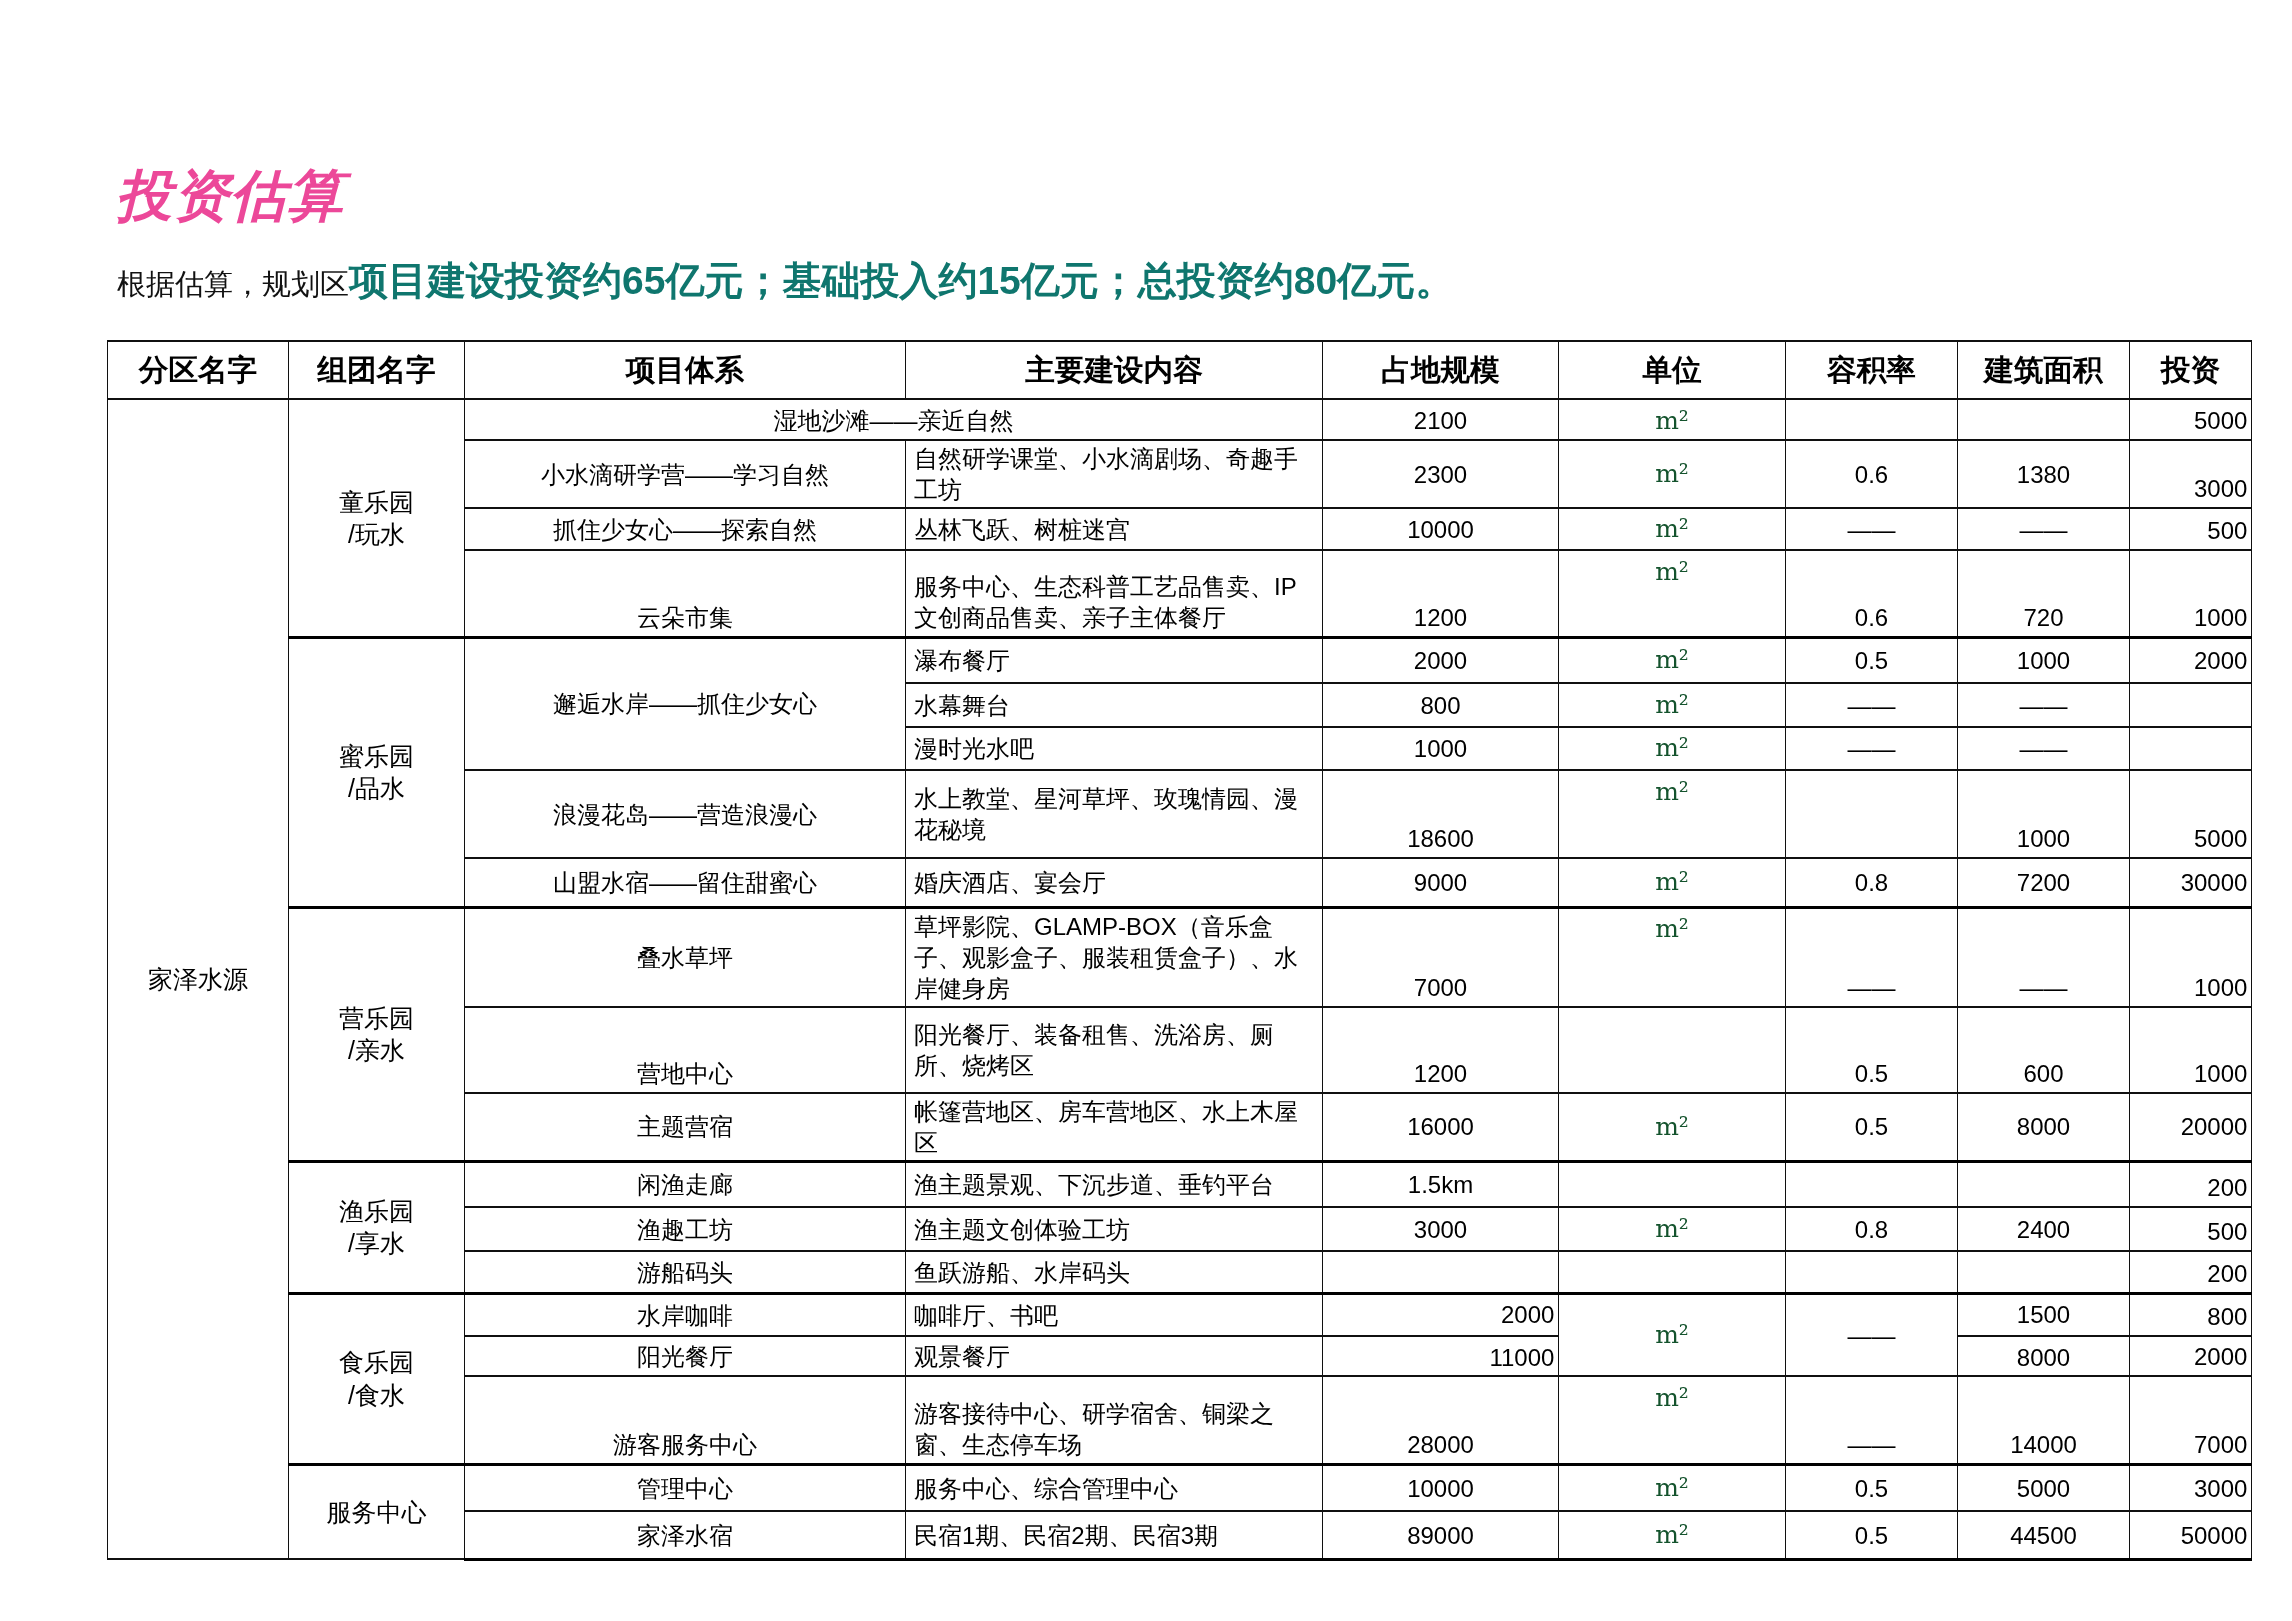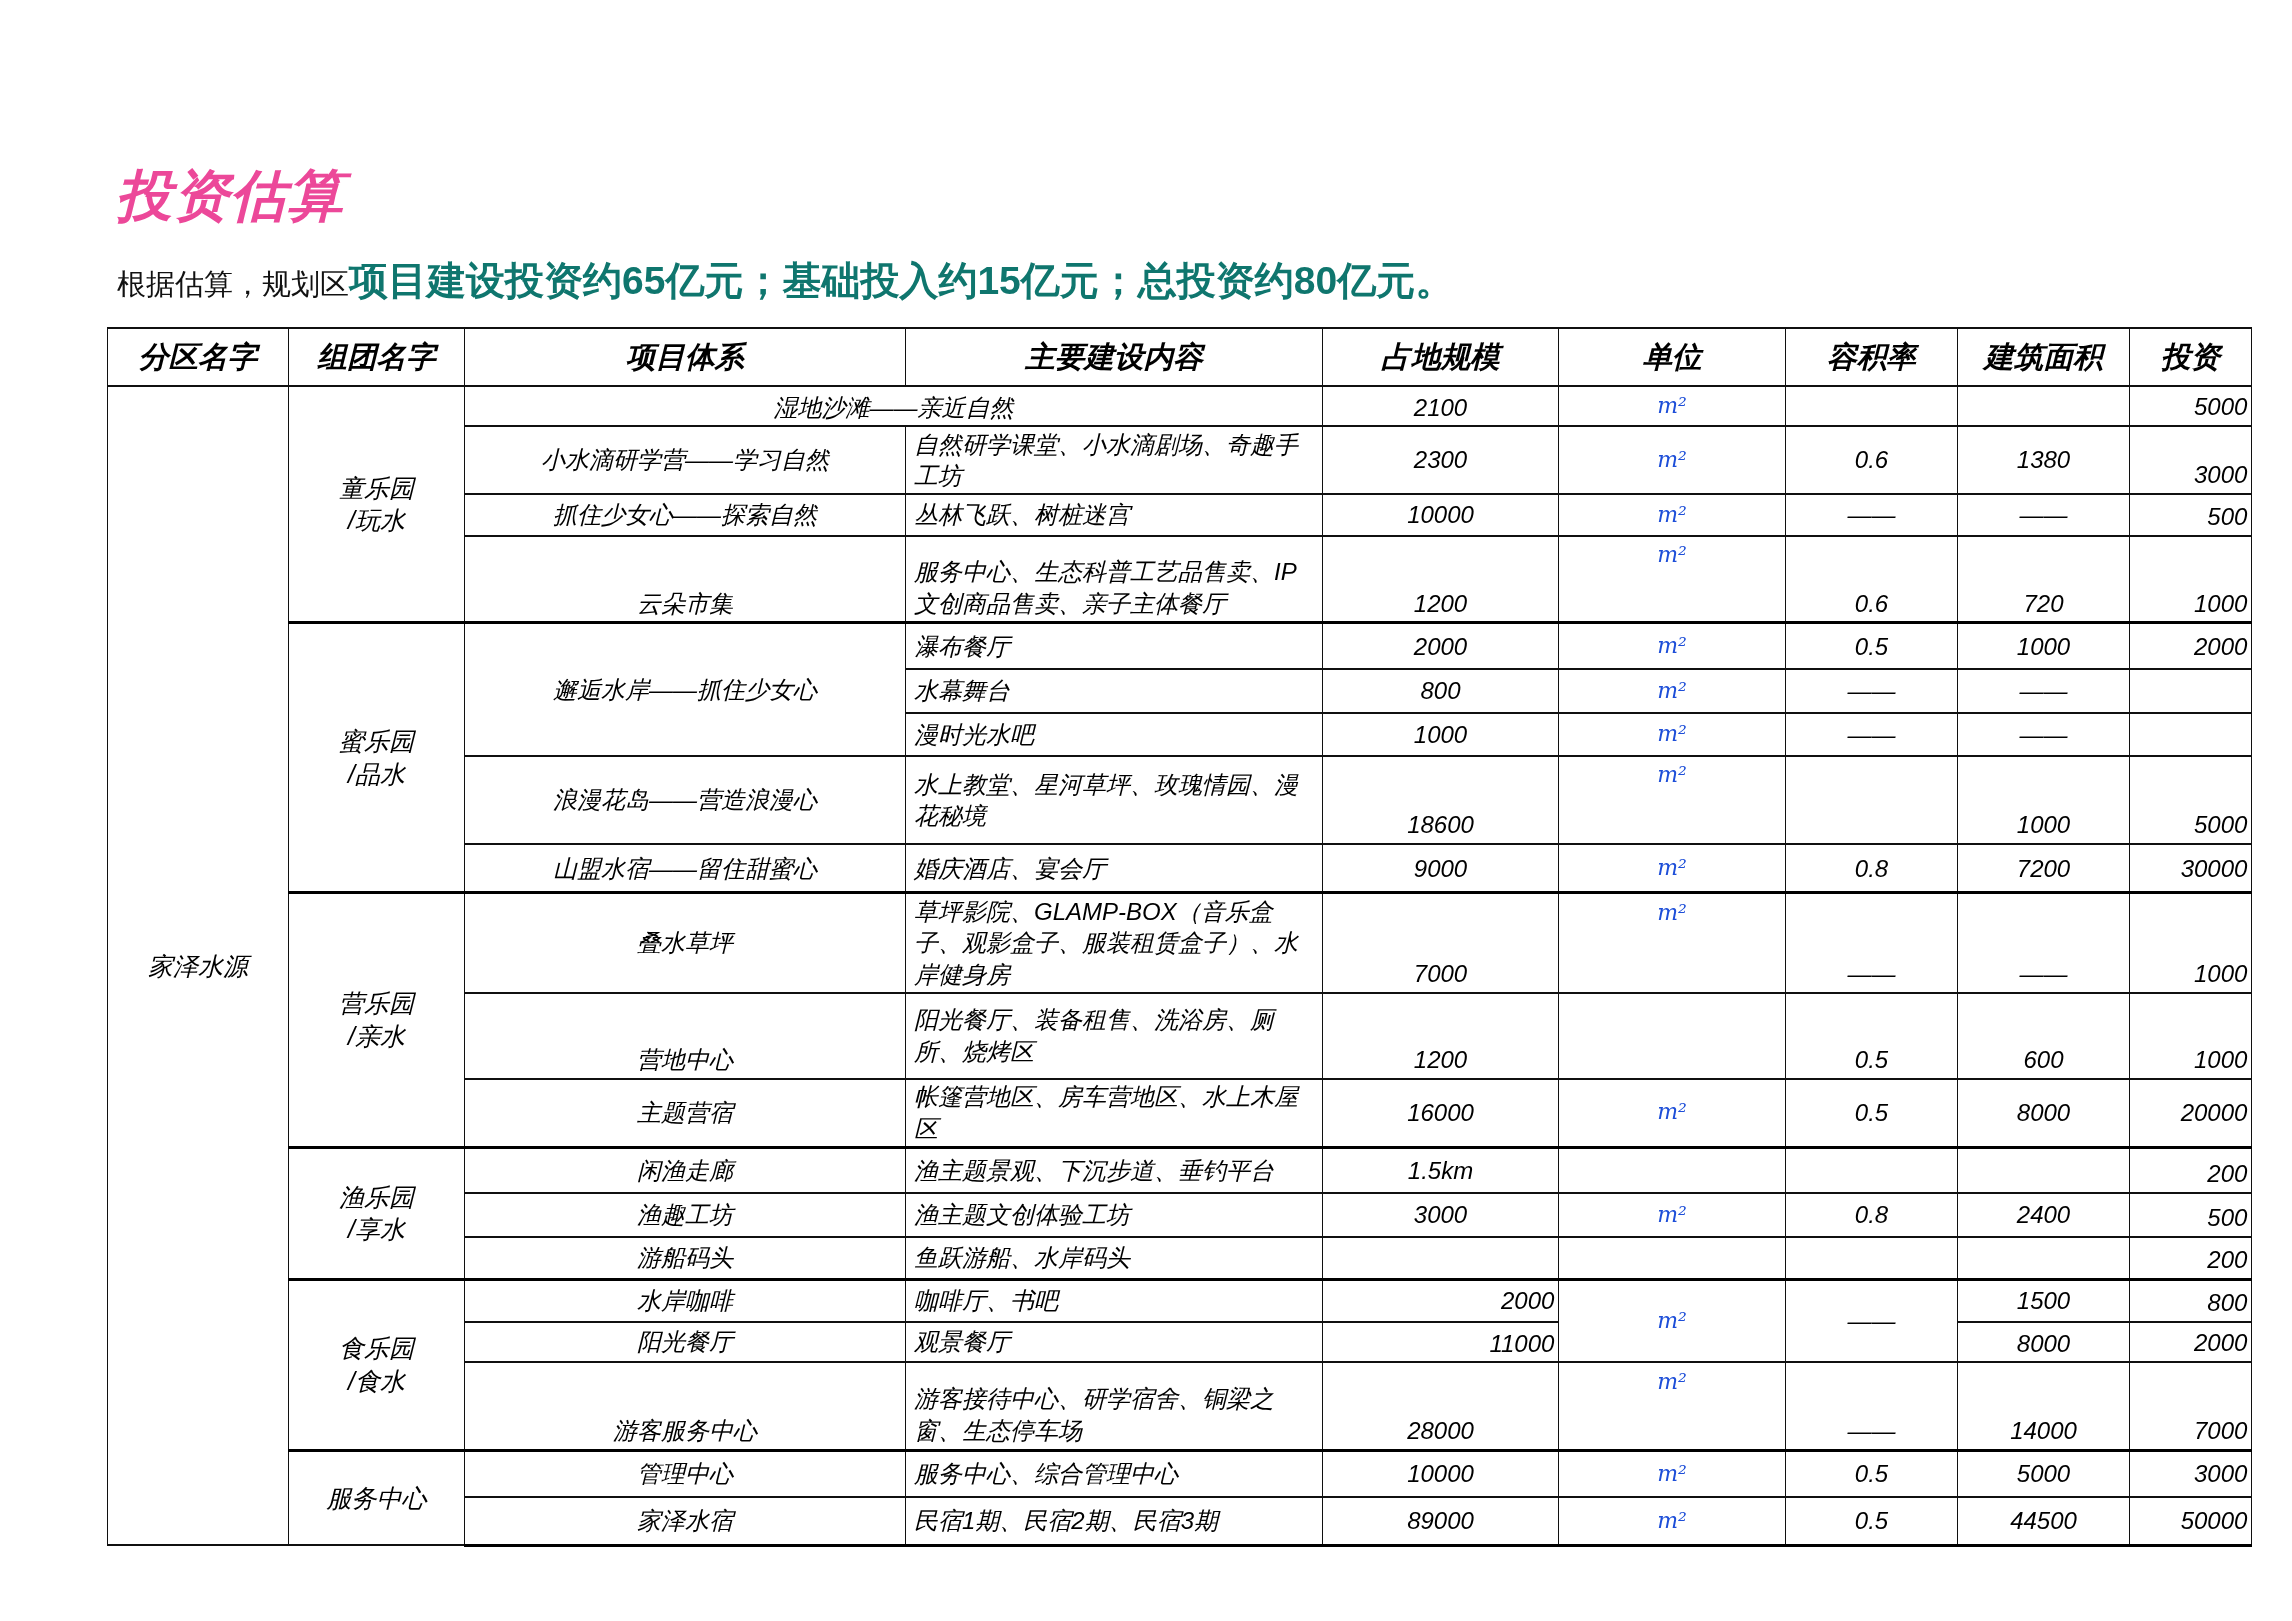--- a/index.html
+++ b/index.html
@@ -15,24 +15,23 @@
     color:#2B9A8B; margin:0;
   }
   .intro {
     position:absolute; left:117px; top:254px; margin:0;
     font-size:29px; color:#111; white-space:nowrap;
   }
   .intro .intro-em {
     font-size:39px; font-weight:bold; color:#0f766e;
   }
   table.inv {
-    position:absolute; left:107px; top:327px;
+    position:absolute; left:107px; top:340px;
     border-collapse:collapse; table-layout:fixed;
     width:2144px;
-    font-style:italic;
   }
   .inv th, .inv td {
     border-left:1.8px solid #101010;
     border-right:1.8px solid #101010;
     border-top:2.7px solid #101010;
     border-bottom:2.7px solid #101010;
     text-align:center; vertical-align:middle;
     padding:1.8px 5.4px;
     font-size:24px; line-height:1.3;
     overflow:hidden;
@@ -41,21 +40,21 @@
     font-size:29.6px; font-weight:bold; padding:9px 3.6px;
   }
   .inv tr.thick-top td { border-top:3.6px solid #000; }
   .inv tr:last-child td { border-bottom:3.6px solid #000;margin-top:48px; }
   td.ha-left  { text-align:left; padding-left:8px; }
   td.ha-right { text-align:right; padding-right:3.6px; }
   td.va-top    { vertical-align:top; padding-top:4.5px; }
   td.va-bottom { vertical-align:bottom; padding-bottom:2.7px; }
   td.unit-cell {
     font-family:"DejaVu Serif", serif;
-    font-size:22px; color:#1d4ed8;
+    font-size:25px; color:#14532d;
   }
   td.group-cell, td.zone-cell { white-space:pre-line; font-size:25px; }
 </style>
 </head>
 <body>
 
 <h1 class="page-title" style="color: #ec4899; font-style: italic;">投资估算</h1>
 
 <p class="intro"><span>根据估算，规划区</span><span class="intro-em">项目建设投资约65亿元；基础投入约15亿元；总投资约80亿元。</span></p>
 

